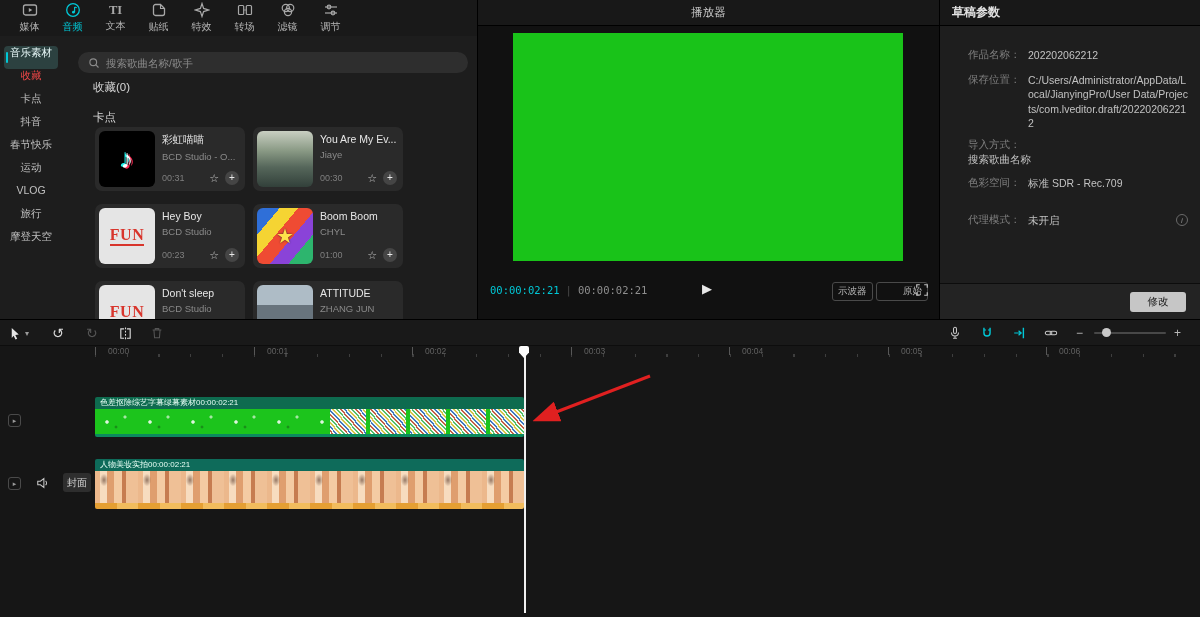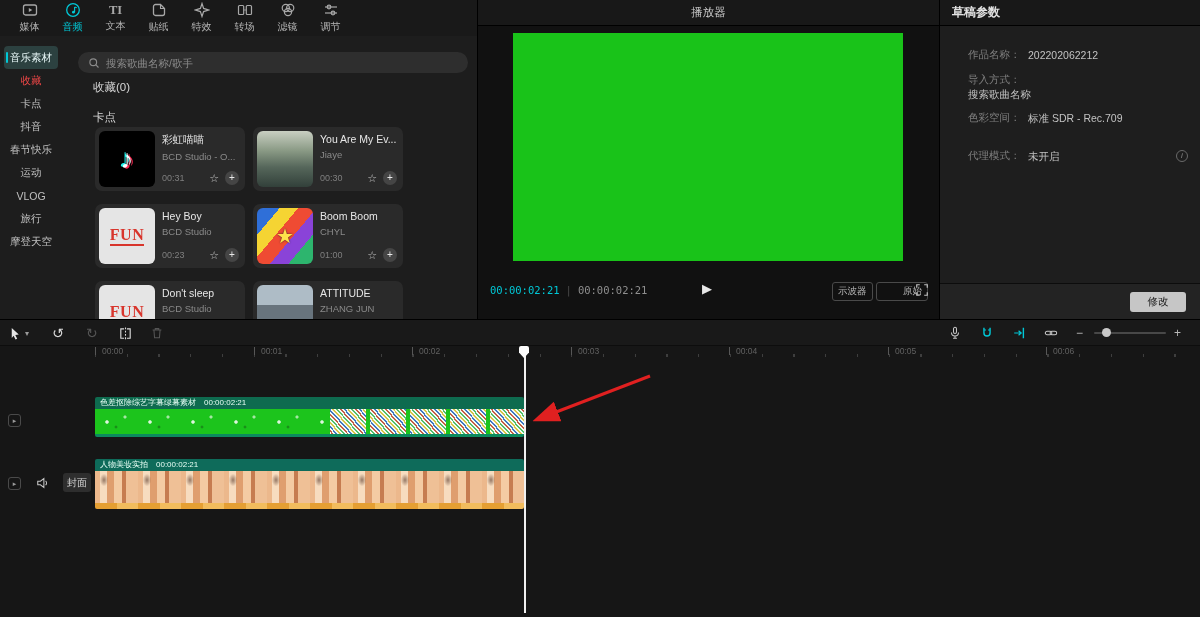--- a/index.html
+++ b/index.html
@@ -11,21 +11,21 @@
   
   .panel-left { position:absolute; left:0; top:0; width:478px; height:319px; background:#1d1d1d; border-right:1px solid #000; overflow:hidden; }
   .tabbar { position:absolute; left:0; top:0; right:0; height:36px; background:#191919; display:flex; padding-left:8px; }
   .tab { width:43px; display:flex; flex-direction:column; align-items:center; justify-content:center; gap:2px; color:#a8a8a8; cursor:pointer; }
   .tab .tab-label { font-size:10px; color:#b5b5b5; white-space:nowrap; }
   .tab.active { color:#00c8d7; }
   .tab.active .tab-label { color:#00c8d7; }
   .tab-icon-text { font-family:"Liberation Serif","DejaVu Serif",serif; font-size:12.5px; font-weight:bold; line-height:14px; }
 
   .sidebar { position:absolute; left:0; top:36px; width:62px; bottom:0; display:flex; flex-direction:column; padding-top:10px; }
-  .side-item { height:23px; margin:0 4px; display:flex; align-items:center; justify-content:center; font-size:10.5px; color:#c0c0c0; white-space:nowrap; cursor:pointer; border-radius:4px; position:relative; }
+  .side-item { height:23px; margin:0 4px; display:flex; align-items:flex-start; justify-content:center; font-size:10.5px; color:#c0c0c0; white-space:nowrap; cursor:pointer; border-radius:4px; position:relative; }
   .side-item.active { background:#2c4140; color:#eafafa; }
   .side-item.active::before { content:""; position:absolute; left:2px; top:6px; width:2px; height:11px; background:#00c8d7; border-radius:1px; }
   .side-item.fav { color:#e84545; }
 
   .searchbar { position:absolute; left:78px; top:52px; width:390px; height:21px; background:#2e2e2e; border-radius:12px; display:flex; align-items:center; padding:0 10px; gap:6px; }
   .searchbar input { flex:1; background:transparent; border:none; outline:none; color:#cfcfcf; font-size:10.5px; font-family:inherit; }
   .searchbar input::placeholder { color:#8b8b8b; }
 
   .lib-label { position:absolute; font-size:11.5px; color:#d6d6d6; }
   .lib-fav-label { left:93px; top:80px; }
@@ -84,30 +84,30 @@
 
   
   .timeline { position:absolute; left:0; top:319px; right:0; bottom:0; background:#161616; border-top:1px solid #000; }
   .tl-toolbar { position:absolute; left:0; right:0; top:0; height:26px; background:#191919; border-bottom:1px solid #0d0d0d; }
   .tl-tool { position:absolute; top:0; height:26px; display:flex; align-items:center; cursor:pointer; }
   .glyph-tool { font-size:14px; color:#d8d8d8; }
   .glyph-tool.dim { color:#555; }
   .tl-ruler { position:absolute; left:0; right:0; top:26px; height:13px; }
   .ruler-minor { position:absolute; left:95px; right:0; bottom:2px; height:3px;
       background:repeating-linear-gradient(90deg,#3e3e3e 0 1px,transparent 1px 31.75px); }
-  .ruler-mark { position:absolute; top:1px; display:flex; gap:6px; align-items:flex-start; }
+  .ruler-mark { position:absolute; top:1px; display:flex; gap:12px; align-items:flex-start; }
   .ruler-mark .tickline { width:1px; height:8px; background:#575757; }
   .ruler-mark .ticktext { font-size:8.5px; color:#616161; line-height:9px; }
   .ruler-mark:nth-of-type(1){left:95px} .ruler-mark:nth-of-type(2){left:254px}
   .ruler-mark:nth-of-type(3){left:412px} .ruler-mark:nth-of-type(4){left:571px}
   .ruler-mark:nth-of-type(5){left:729px} .ruler-mark:nth-of-type(6){left:888px}
   .ruler-mark:nth-of-type(7){left:1046px}
 
   .clip { position:absolute; left:95px; width:429px; border-radius:2px; overflow:hidden; cursor:pointer; }
-  .clip-header { height:12px; display:flex; align-items:center; gap:8px; padding-left:5px; white-space:nowrap; overflow:hidden; }
+  .clip-header { height:12px; display:flex; align-items:center; gap:0; padding-left:5px; white-space:nowrap; overflow:hidden; }
   .clip-header span { font-size:8px; color:#e8fff6; line-height:12px; }
   .clip-green { top:77px; height:40px; }
   .clip-green .clip-header { background:#0e6b4f; }
   .clip-green .clip-body { position:relative; height:25px; background:#1cc41c;
       background-image:
         radial-gradient(circle at 12px 13px, rgba(255,255,255,.85) 1.3px, transparent 2.2px),
         radial-gradient(circle at 30px 8px, rgba(255,255,255,.6) 1.1px, transparent 2px),
         radial-gradient(circle at 21px 18px, rgba(20,90,20,.5) 1px, transparent 1.8px);
       background-size:43px 25px; }
   .confetti { position:absolute; left:235px; right:0; top:0; bottom:0;
@@ -366,20 +366,24 @@
 
   <div class="panel-draft">
     <div class="panel-header">
       <span class="panel-title">草稿参数</span>
     </div>
     <div class="draft-rows">
       <div class="draft-row">
         <span class="draft-label">作品名称：</span>
         <span class="draft-value">202202062212</span>
       </div>
+      <div class="draft-row row-save">
+        <span class="draft-label">保存位置：</span>
+        <span class="draft-value">C:/Users/Administrator/AppData/Local/JianyingPro/User Data/Projects/com.lveditor.draft/202202062212</span>
+      </div>
       <div class="draft-row row-import">
         <span class="draft-label">导入方式：</span>
         <span class="draft-value">搜索歌曲名称</span>
       </div>
       <div class="draft-row row-color">
         <span class="draft-label">色彩空间：</span>
         <span class="draft-value">标准 SDR - Rec.709</span>
       </div>
       <div class="draft-row">
         <span class="draft-label">代理模式：</span>

